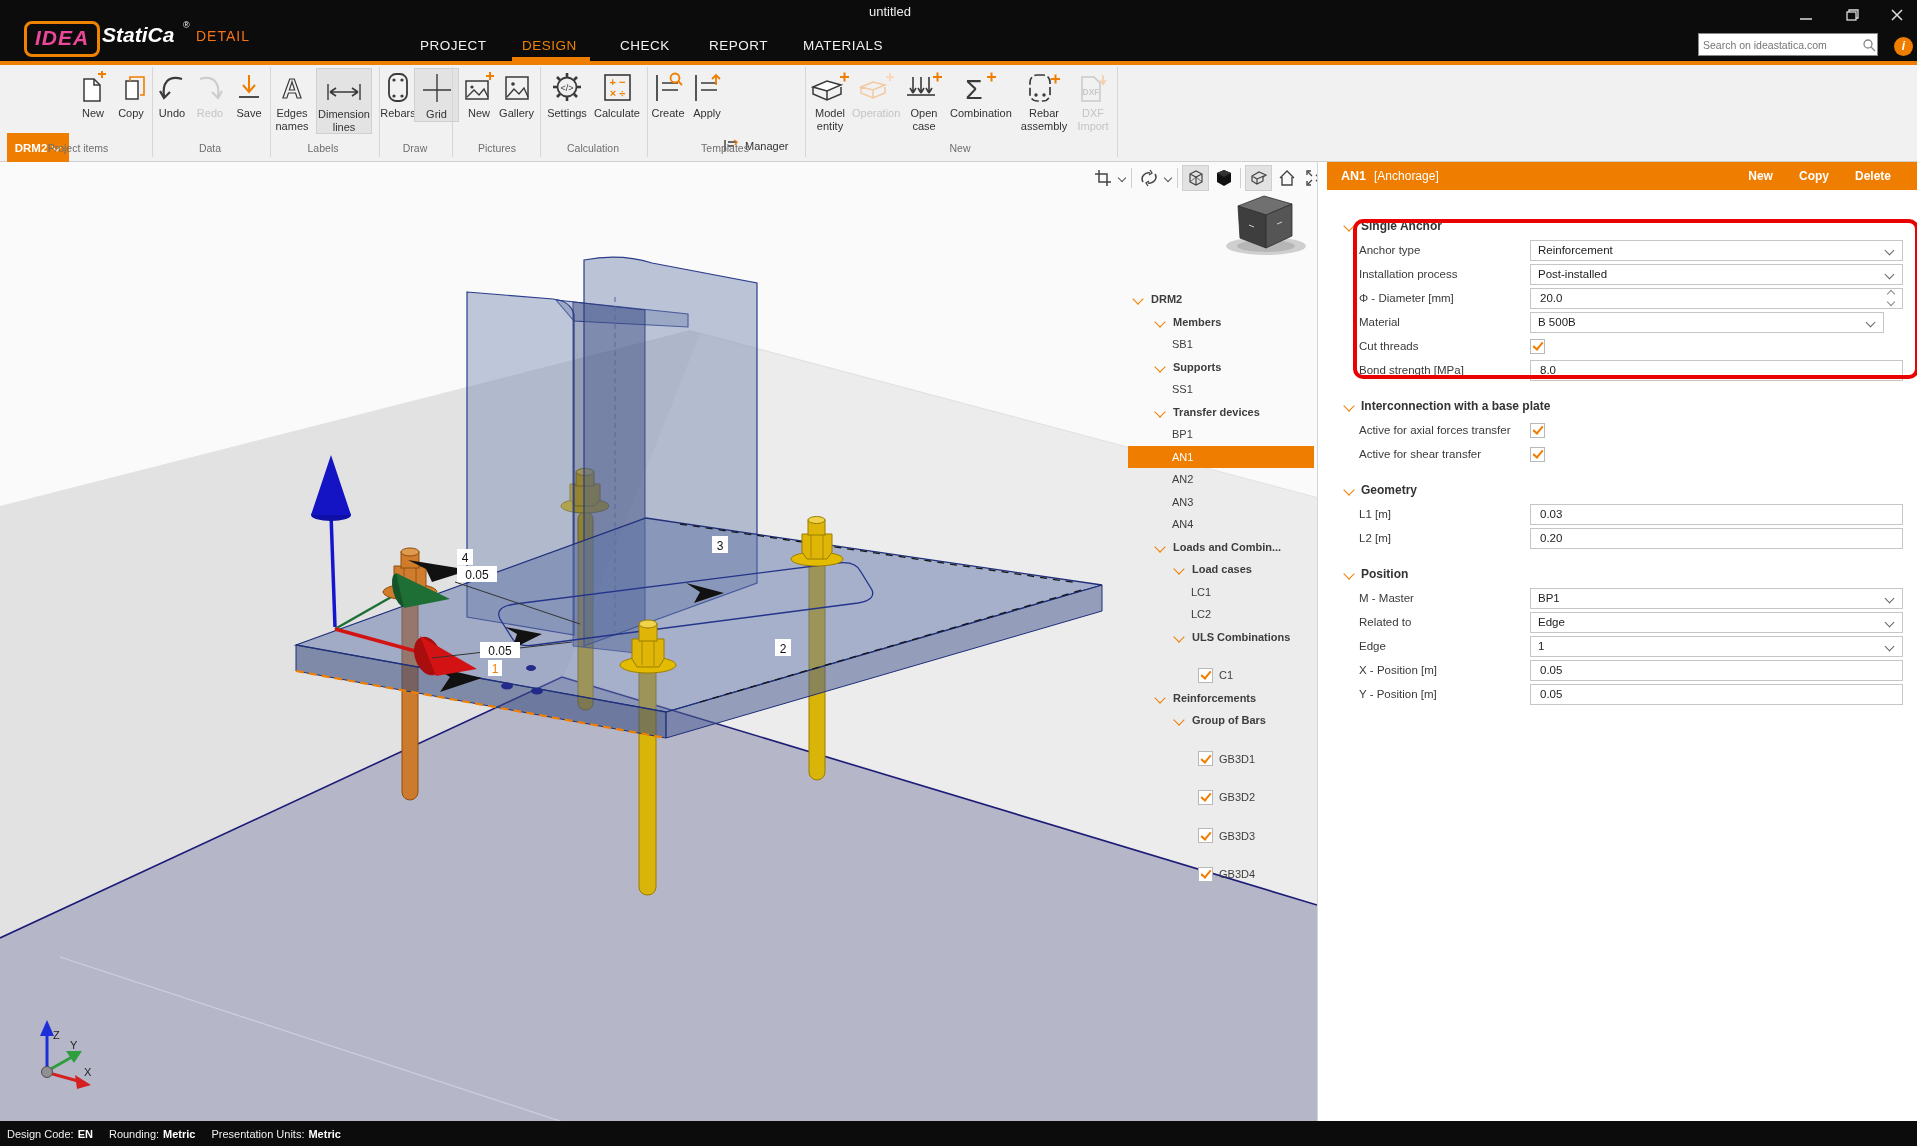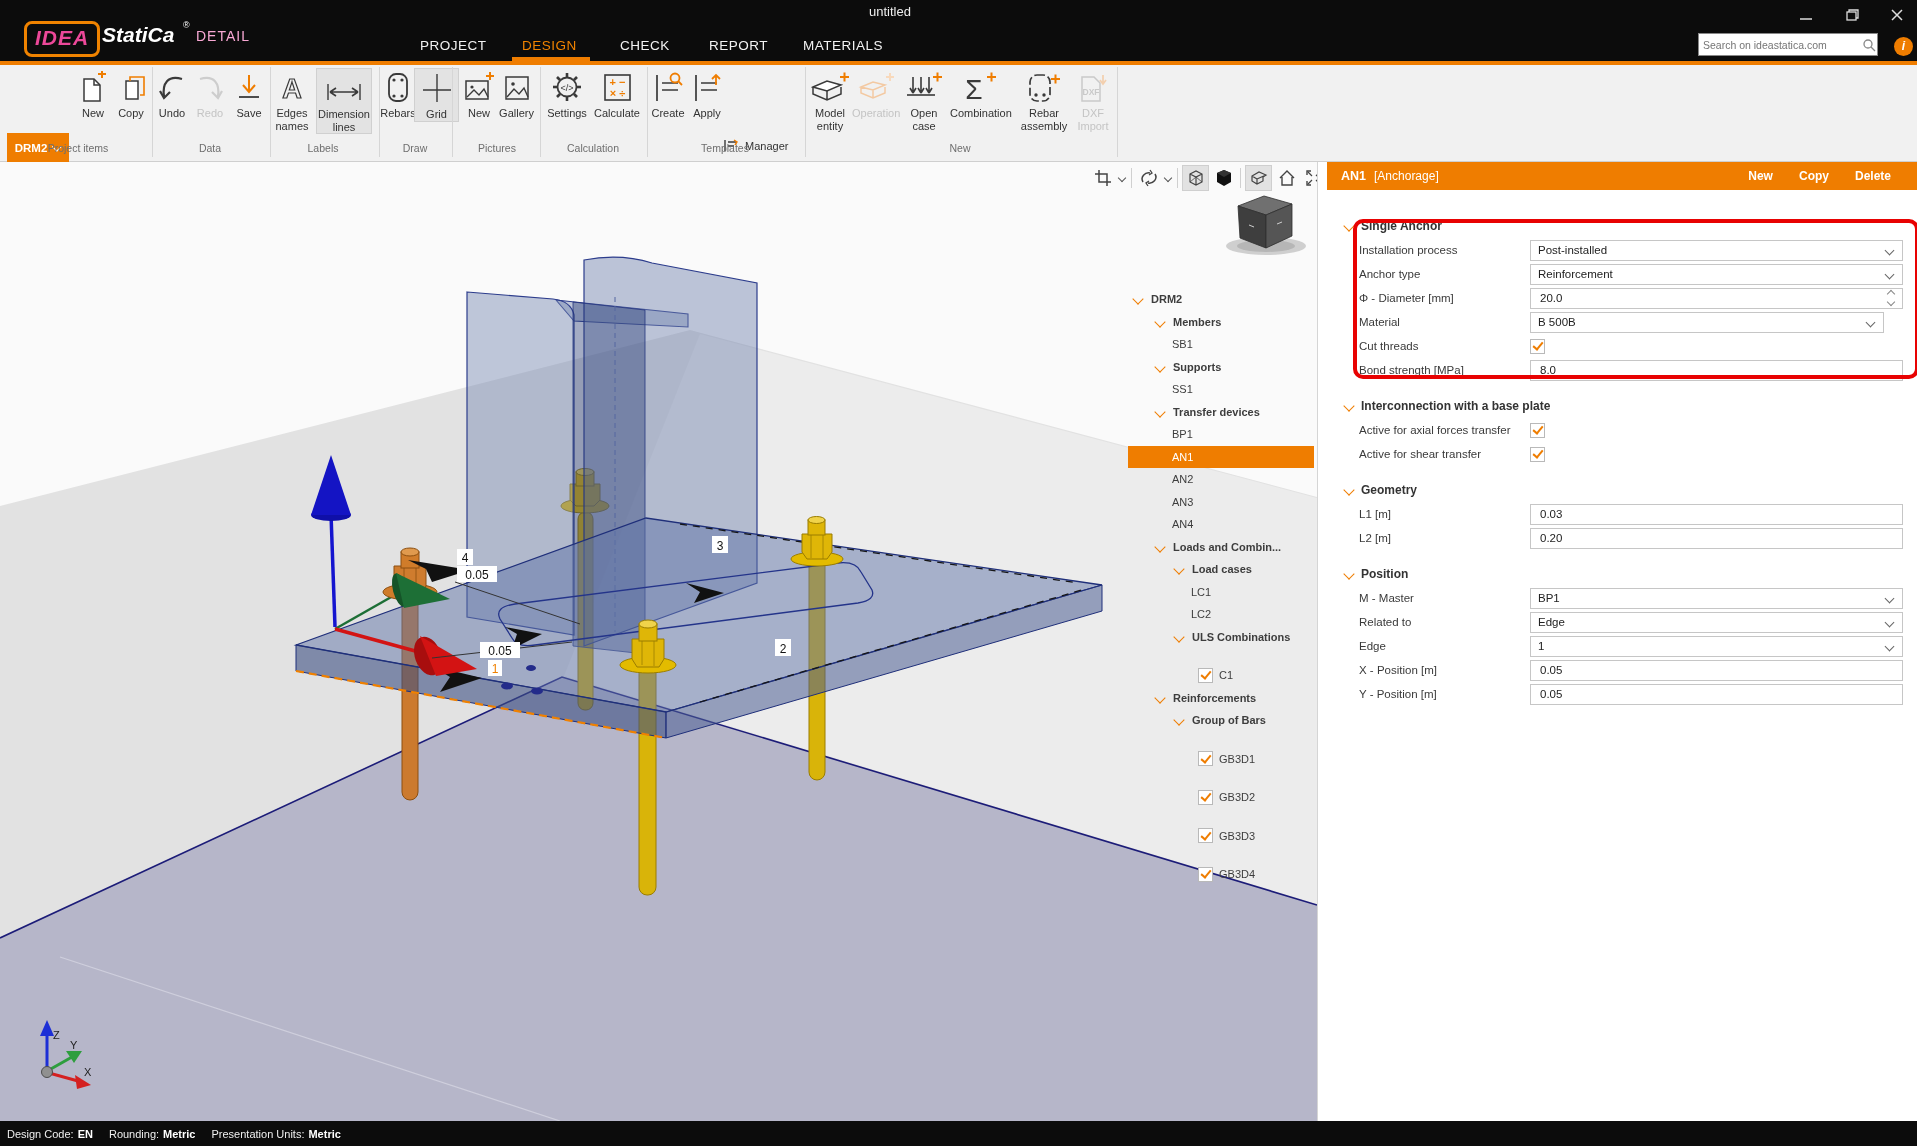--- a/index.html
+++ b/index.html
@@ -7,21 +7,21 @@
        font-family:"Liberation Sans",sans-serif;-webkit-font-smoothing:antialiased;}
   
   #topbar{position:absolute;left:0;top:0;width:1917px;height:61px;background:#0c0c0c;}
   #win-title{position:absolute;left:0;top:4px;width:1780px;text-align:center;color:#eee;font-size:13px;}
   .winbtn{position:absolute;top:6px;width:30px;height:18px;cursor:pointer;}
   #logo-box{position:absolute;left:24px;top:21px;width:70px;height:30px;border:3px solid #f08300;
             border-radius:8px;color:#ec4899;font-size:21px;font-weight:bold;font-style:italic;
             text-align:center;line-height:28px;letter-spacing:1px;}
   #logo-statica{position:absolute;left:102px;top:23px;color:#fff;font-size:21px;font-weight:bold;font-style:italic;}
   #logo-reg{position:absolute;left:183px;top:20px;color:#fff;font-size:9px;}
-  #logo-product{position:absolute;left:196px;top:28px;color:#f9a8d4;font-size:14px;letter-spacing:1px;}
+  #logo-product{position:absolute;left:196px;top:28px;color:#f97316;font-size:14px;letter-spacing:1px;}
   .menutab{position:absolute;top:38px;height:23px;color:#f2f2f2;font-size:13.5px;letter-spacing:.5px;cursor:pointer;}
   .menutab.active{color:#f08300;}
   #tab-underline{position:absolute;left:512px;top:57px;width:78px;height:8px;background:#ef7d00;}
   #orange-rule{position:absolute;left:0;top:61px;width:1917px;height:4px;background:#ef7d00;}
   #searchbox{position:absolute;left:1698px;top:33px;width:178px;height:21px;background:#fff;
              border:1px solid #888;display:flex;align-items:center;}
   #searchbox input{border:none;outline:none;flex:1;font-size:10.5px;color:#666;padding:0 4px;
                    font-family:"Liberation Sans",sans-serif;background:transparent;}
   #info-circle{position:absolute;left:1894px;top:37px;width:19px;height:19px;border-radius:50%;
                background:#ef7d00;color:#fff;font-size:12px;font-weight:bold;font-style:italic;
@@ -695,30 +695,30 @@
       <span class="pact">Copy</span>
       <span class="pact">Delete</span>
     </div>
     <div id="panel-body">
 
       <div class="sec-header">
         <span class="schev"></span>
         <span class="stitle">Single Anchor</span>
       </div>
       <div class="prow">
+        <span class="plab">Anchor type</span>
+        <div class="ctl">
+          <span class="cval">Reinforcement</span>
+          <span class="dchev"></span>
+        </div>
+      </div>
+      <div class="prow">
         <span class="plab">Installation process</span>
         <div class="ctl">
           <span class="cval">Post-installed</span>
-          <span class="dchev"></span>
-        </div>
-      </div>
-      <div class="prow">
-        <span class="plab">Anchor type</span>
-        <div class="ctl">
-          <span class="cval">Reinforcement</span>
           <span class="dchev"></span>
         </div>
       </div>
       <div class="prow">
         <span class="plab">Φ - Diameter [mm]</span>
         <div class="ctl">
           <input value="20.0" style="">
           <span class="spin">
               <i class="up"></i>
               <i class="dn"></i>

